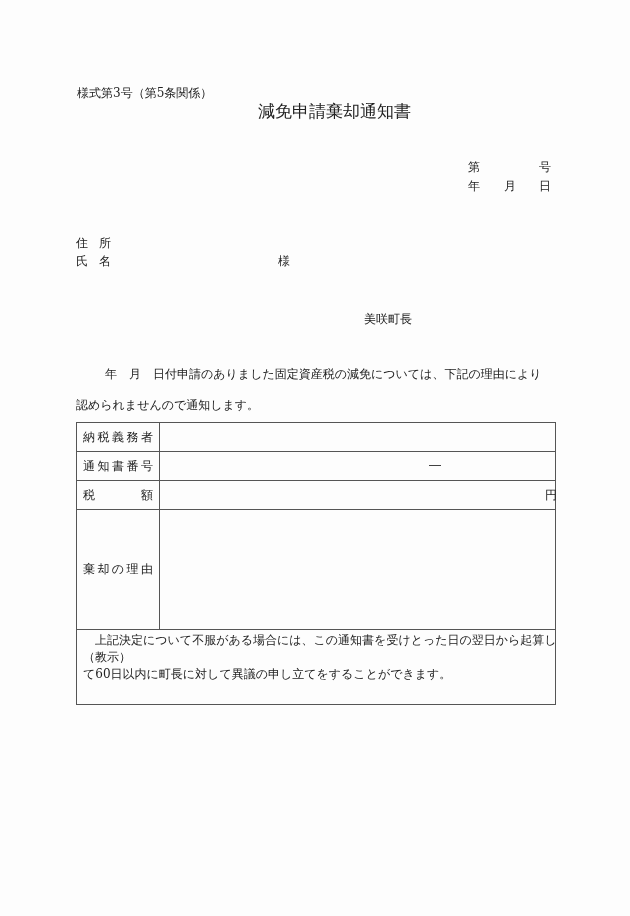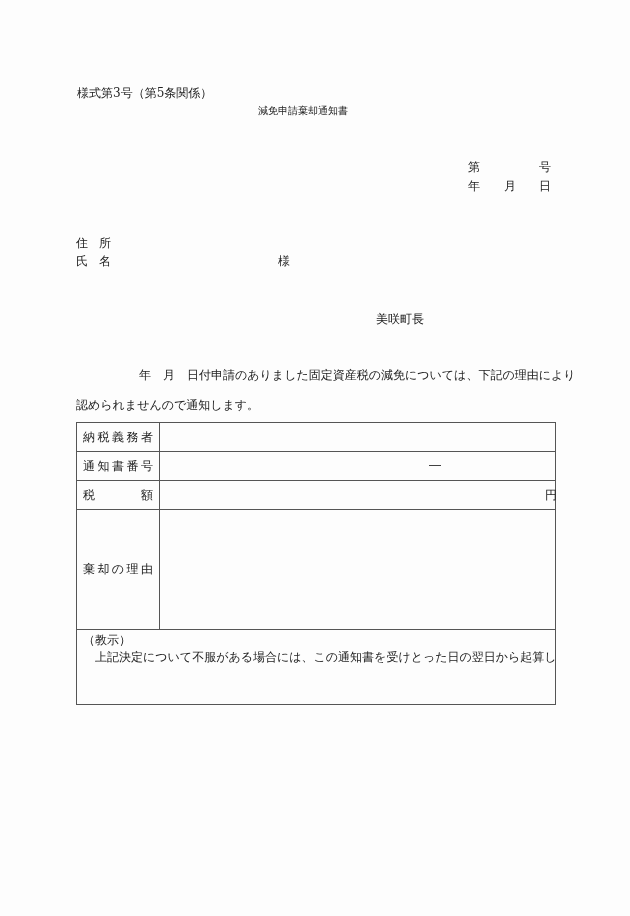--- a/index.html
+++ b/index.html
@@ -11,37 +11,37 @@
   .lbl { position:absolute; left:0; top:0; bottom:0; width:83px; border-right:1px solid #555; box-sizing:border-box;
          display:flex; align-items:center; justify-content:space-between; padding:0 6px; }
   .lbl span { display:block; }
   .val { position:absolute; left:83px; right:0; top:0; bottom:0; }
   .note { position:absolute; left:0; right:0; top:207px; bottom:0; padding:2px 6px; line-height:17px; }
 </style>
 </head>
 <body>
 
 <div class="abs" style="left:77px;top:86px;">様式第3号（第5条関係）</div>
-<div class="abs" style="left:258px;top:104px;font-size:10px;">減免申請棄却通知書</div>
+<div class="abs" style="left:258px;top:104px;font-size:17px;">減免申請棄却通知書</div>
 
 <div class="abs" style="left:468px;top:160px;">第</div>
 <div class="abs" style="left:539px;top:160px;">号</div>
 <div class="abs" style="left:468px;top:179px;">年</div>
 <div class="abs" style="left:504px;top:179px;">月</div>
 <div class="abs" style="left:539px;top:179px;">日</div>
 
 <div class="abs" style="left:76px;top:236px;">住</div>
 <div class="abs" style="left:99px;top:236px;">所</div>
 <div class="abs" style="left:76px;top:254px;">氏</div>
 <div class="abs" style="left:99px;top:254px;">名</div>
 <div class="abs" style="left:278px;top:254px;">様</div>
 
-<div class="abs" style="left:376px;top:312px;">美咲町長</div>
+<div class="abs" style="left:364px;top:312px;">美咲町長</div>
 
-<div class="abs" style="left:139px;top:368px;">年　月　日付申請のありました固定資産税の減免については、下記の理由により</div>
+<div class="abs" style="left:105px;top:368px;font-family:Liberation Mono, monospace;">年　月　日付申請のありました固定資産税の減免については、下記の理由により</div>
 <div class="abs" style="left:76px;top:398px;">認められませんので通知します。</div>
 
 <div class="tbl">
   <div class="row" style="top:0;height:29px;">
     <div class="lbl">
       <span>納</span>
         <span>税</span>
         <span>義</span>
         <span>務</span>
         <span>者</span>
@@ -73,16 +73,17 @@
     <div class="lbl">
       <span>棄</span>
         <span>却</span>
         <span>の</span>
         <span>理</span>
         <span>由</span>
     </div>
     <div class="val"></div>
   </div>
   <div class="note">
+    <div style="white-space:nowrap;">　上記決定について不服がある場合には、この通知書を受けとった日の翌日から起算し</div>
     <div>（教示）</div>
-    <div style="white-space:nowrap;">　上記決定について不服がある場合には、この通知書を受けとった日の翌日から起算し</div>
+    <div>て60日以内に町長に対して異議の申し立てをすることができます。</div>
   </div>
 </div>
 
 </body></html>

